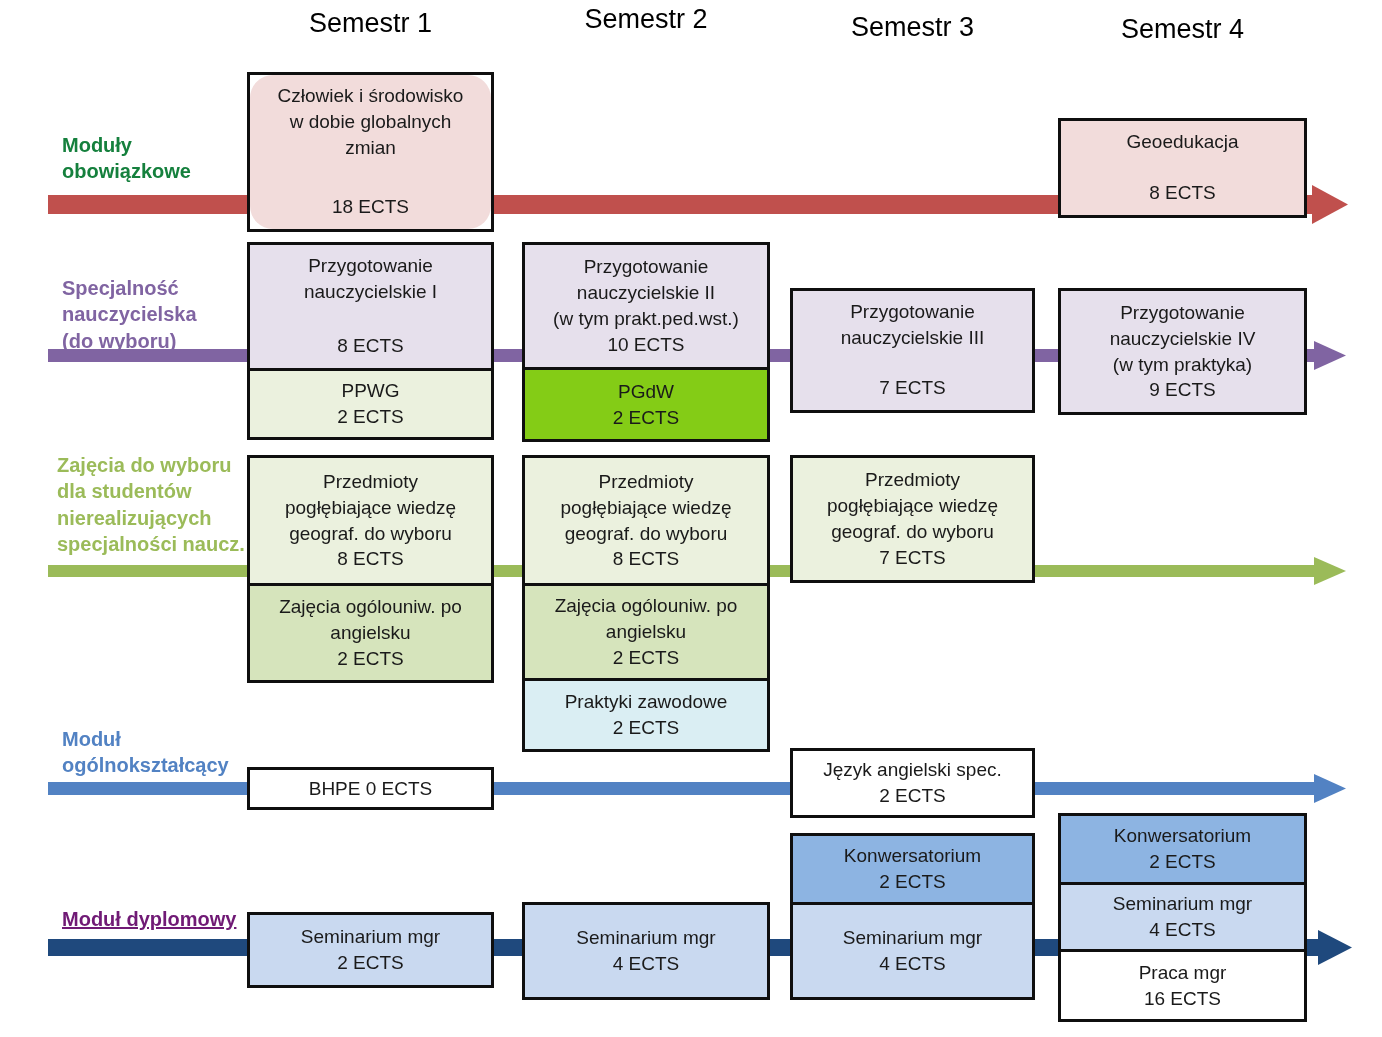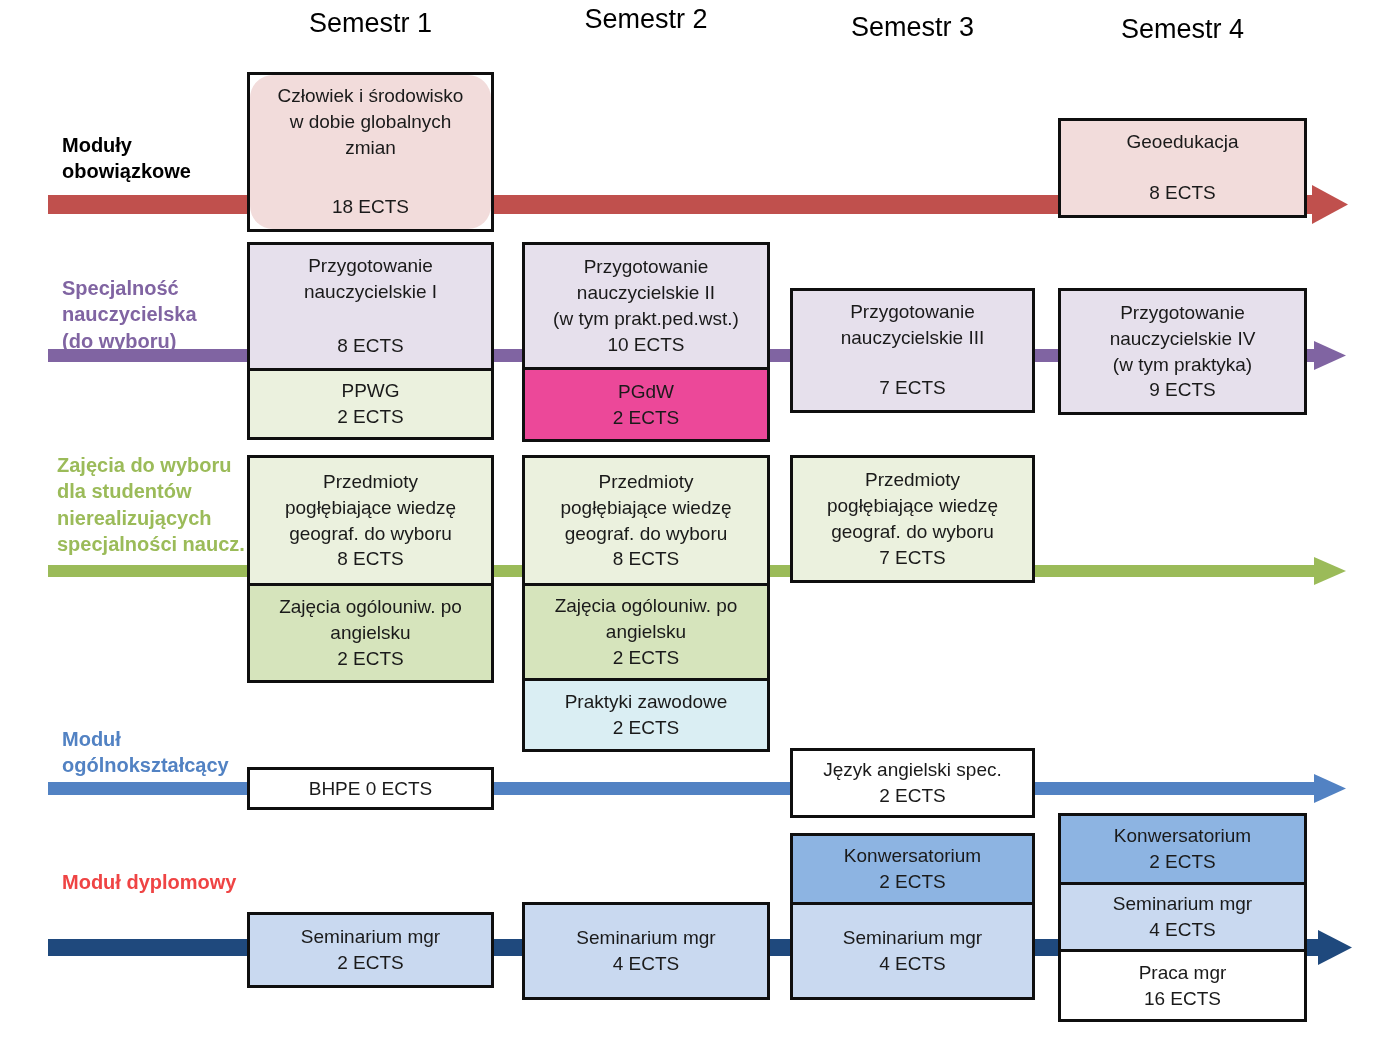--- a/index.html
+++ b/index.html
@@ -32,21 +32,21 @@
 </head>
 <body>
 
 <div class="canvas">
 
   <div class="hdr" style="left:247px; top:8px;  width:247px">Semestr 1</div>
   <div class="hdr" style="left:522px; top:4px;  width:248px">Semestr 2</div>
   <div class="hdr" style="left:790px; top:12px; width:245px">Semestr 3</div>
   <div class="hdr" style="left:1058px;top:14px; width:249px">Semestr 4</div>
 
-  <div class="row-label" style="left: 62px; top: 132px; width: 200px; color: #000000;">Moduły
+  <div class="row-label" style="left: 62px; top: 132px; width: 200px; color: #15803d;">Moduły
 obowiązkowe</div>
   <div class="stem" style="left: 48px; top: 195px; width: 1268px; height: 19px; background-color: rgb(192, 80, 77);"></div>
   <div class="head" style="left: 1312px; top: 185px; width: 36px; height: 39px; background-color: rgb(192, 80, 77);"></div>
 
   <div class="box" style="left:247px; top:72px; width:247px; height:160px">
     <div class="sec split" style="background-color: rgb(242, 220, 219); border-radius: 23px;">
       <div class="txt">Człowiek i środowisko
 w dobie globalnych
 zmian</div>
       <div class="txt">18 ECTS</div>
@@ -79,21 +79,21 @@
     </div>
   </div>
 
   <div class="box" style="left:522px; top:242px; width:248px; height:200px">
     <div class="sec" style="flex: 0 0 122px; background-color: rgb(230, 224, 236);">
       <div class="txt">Przygotowanie
 nauczycielskie II
 (w tym prakt.ped.wst.)
 10 ECTS</div>
     </div>
-    <div class="sec" style="background-color: #ec4899;">
+    <div class="sec" style="background-color: #84cc16;">
       <div class="txt">PGdW
 2 ECTS</div>
     </div>
   </div>
 
   <div class="box" style="left:790px; top:288px; width:245px; height:125px">
     <div class="sec split" style="background-color: rgb(230, 224, 236);">
       <div class="txt">Przygotowanie
 nauczycielskie III</div>
       <div class="txt">7 ECTS</div>
@@ -168,21 +168,21 @@
     </div>
   </div>
 
   <div class="box" style="left:790px; top:748px; width:245px; height:70px">
     <div class="sec" style="background-color: rgb(255, 255, 255);">
       <div class="txt">Język angielski spec.
 2 ECTS</div>
     </div>
   </div>
 
-  <div class="row-label" style="left: 62px; top: 869px; width: 260px; color: #ef4444;">Moduł dyplomowy</div>
+  <div class="row-label" style="left: 62px; top: 906px; width: 260px; color: #701a75; text-decoration: underline;">Moduł dyplomowy</div>
   <div class="stem" style="left: 48px; top: 939px; width: 1272px; height: 17px; background-color: rgb(31, 73, 125);"></div>
   <div class="head" style="left: 1318px; top: 930px; width: 34px; height: 35px; background-color: rgb(31, 73, 125);"></div>
 
   <div class="box" style="left:247px; top:912px; width:247px; height:76px">
     <div class="sec" style="background-color: rgb(201, 217, 240);">
       <div class="txt">Seminarium mgr
 2 ECTS</div>
     </div>
   </div>
 

